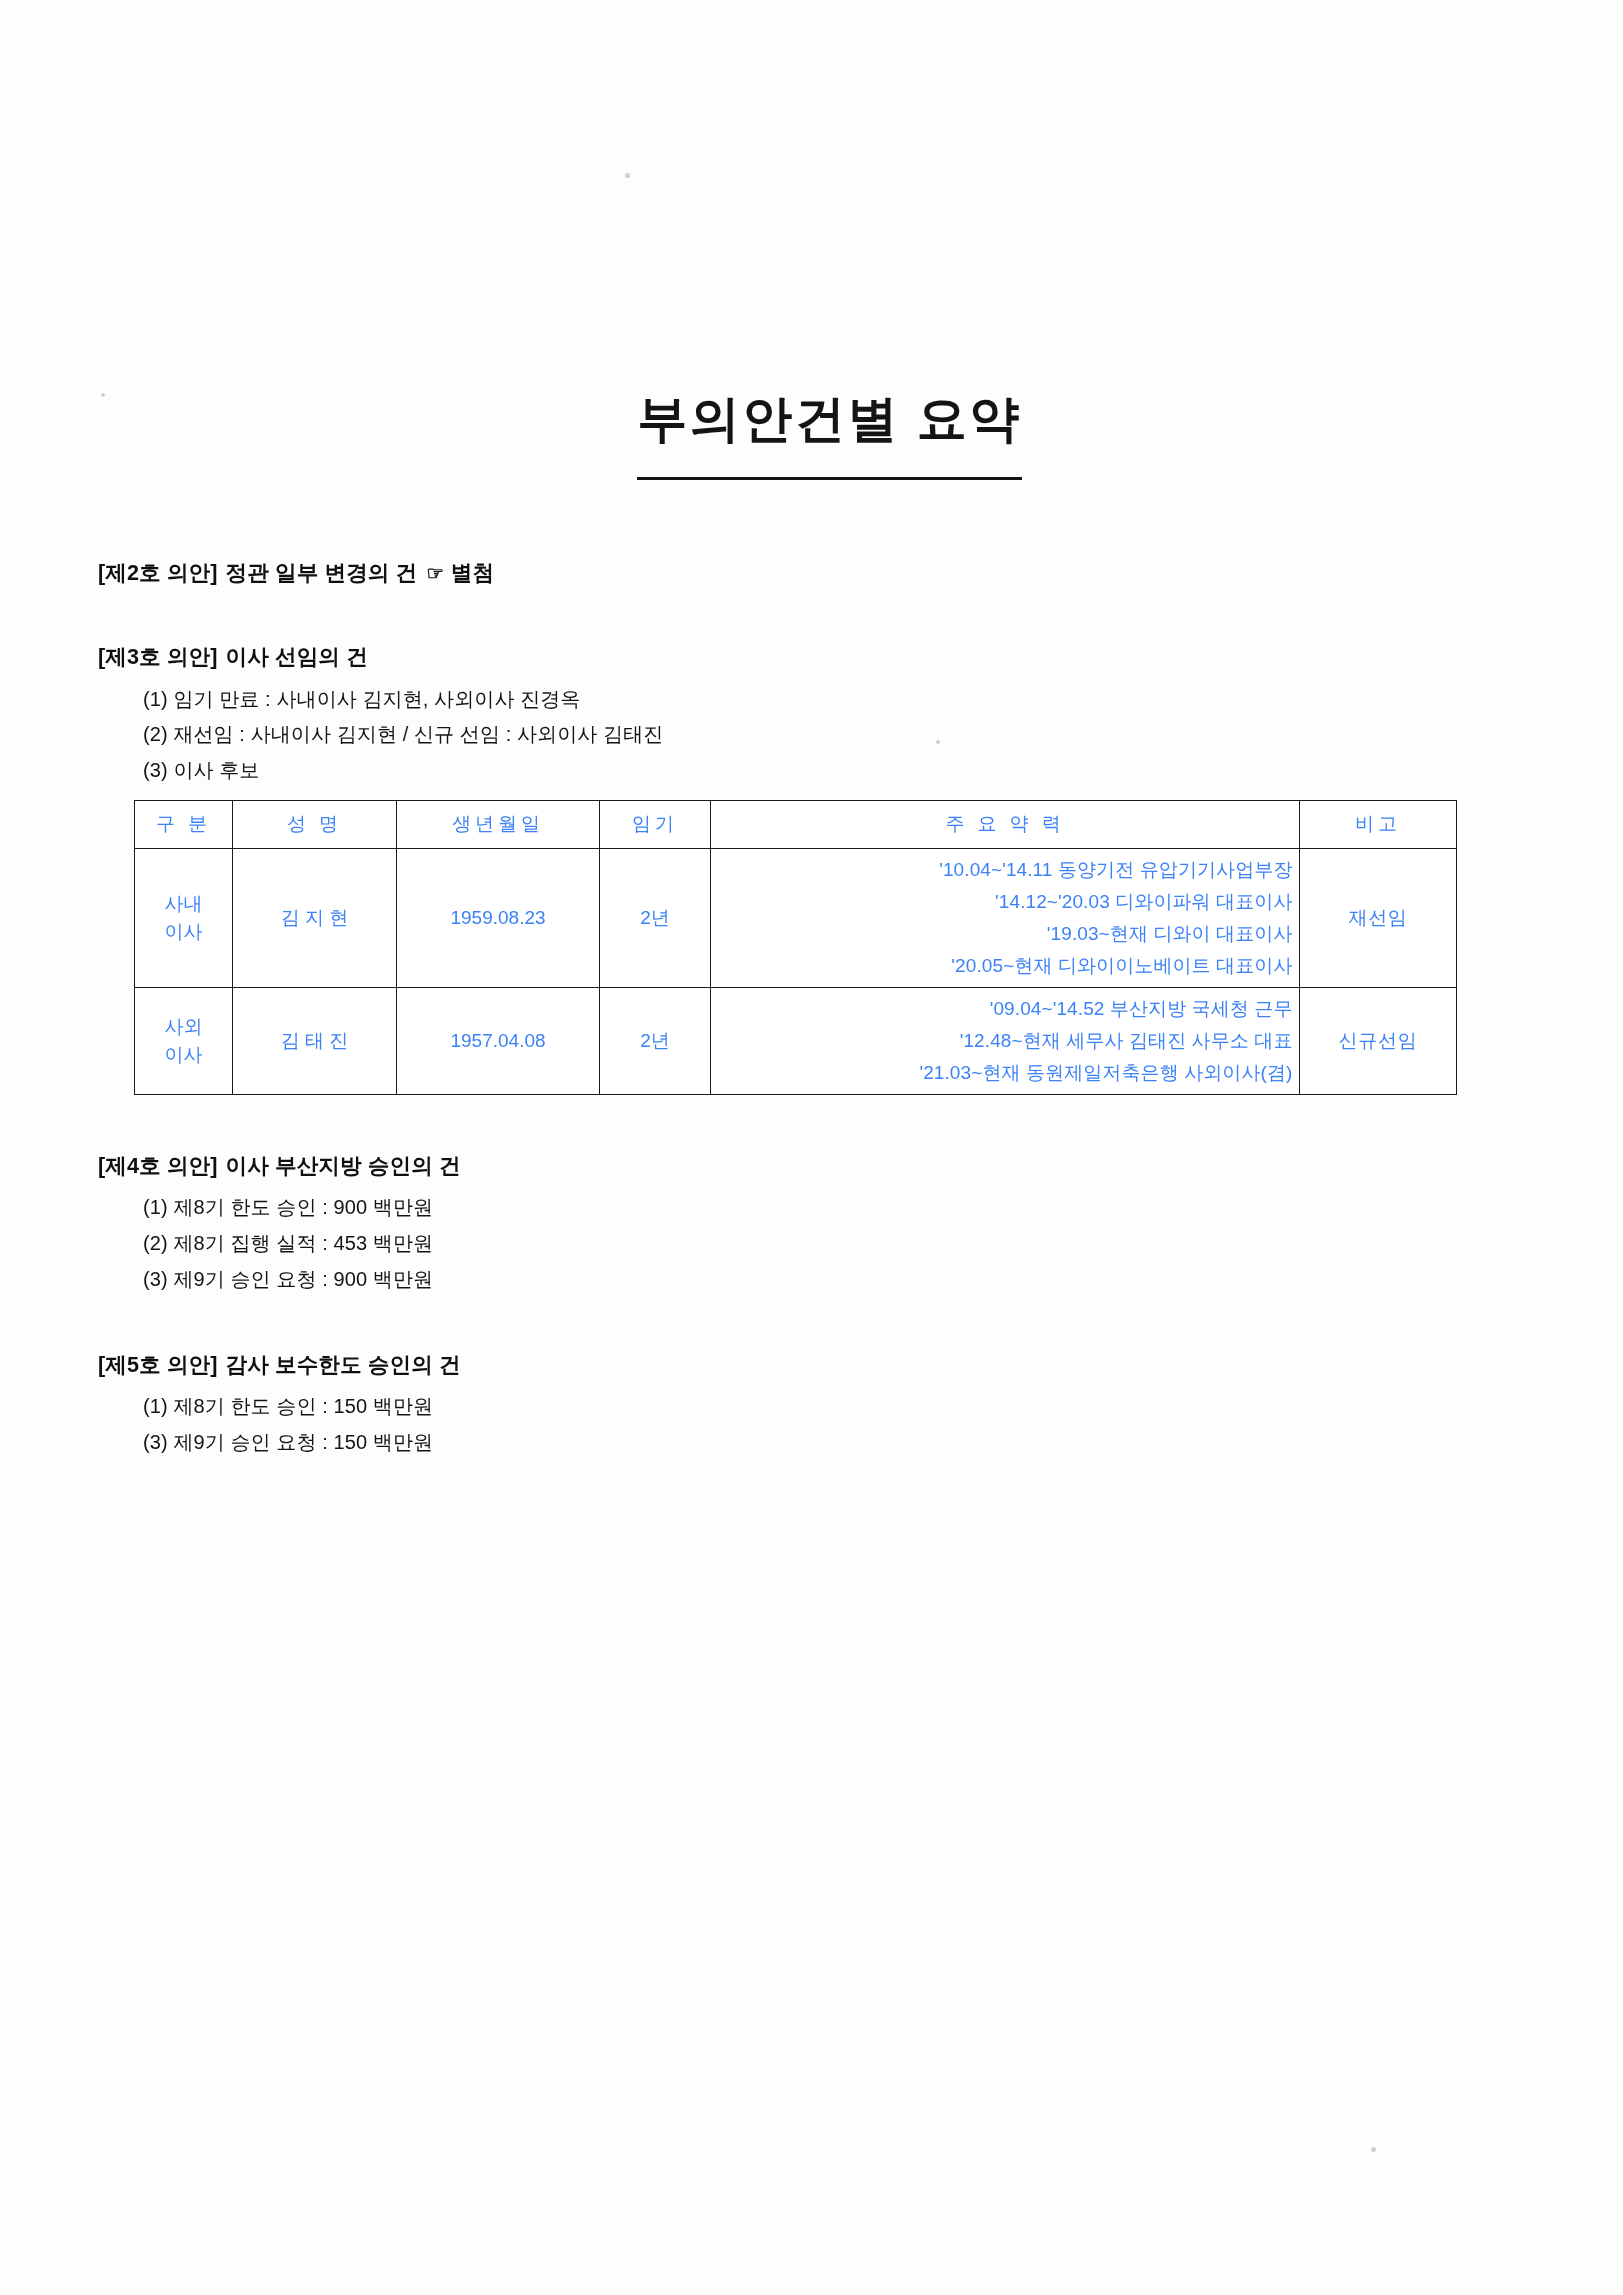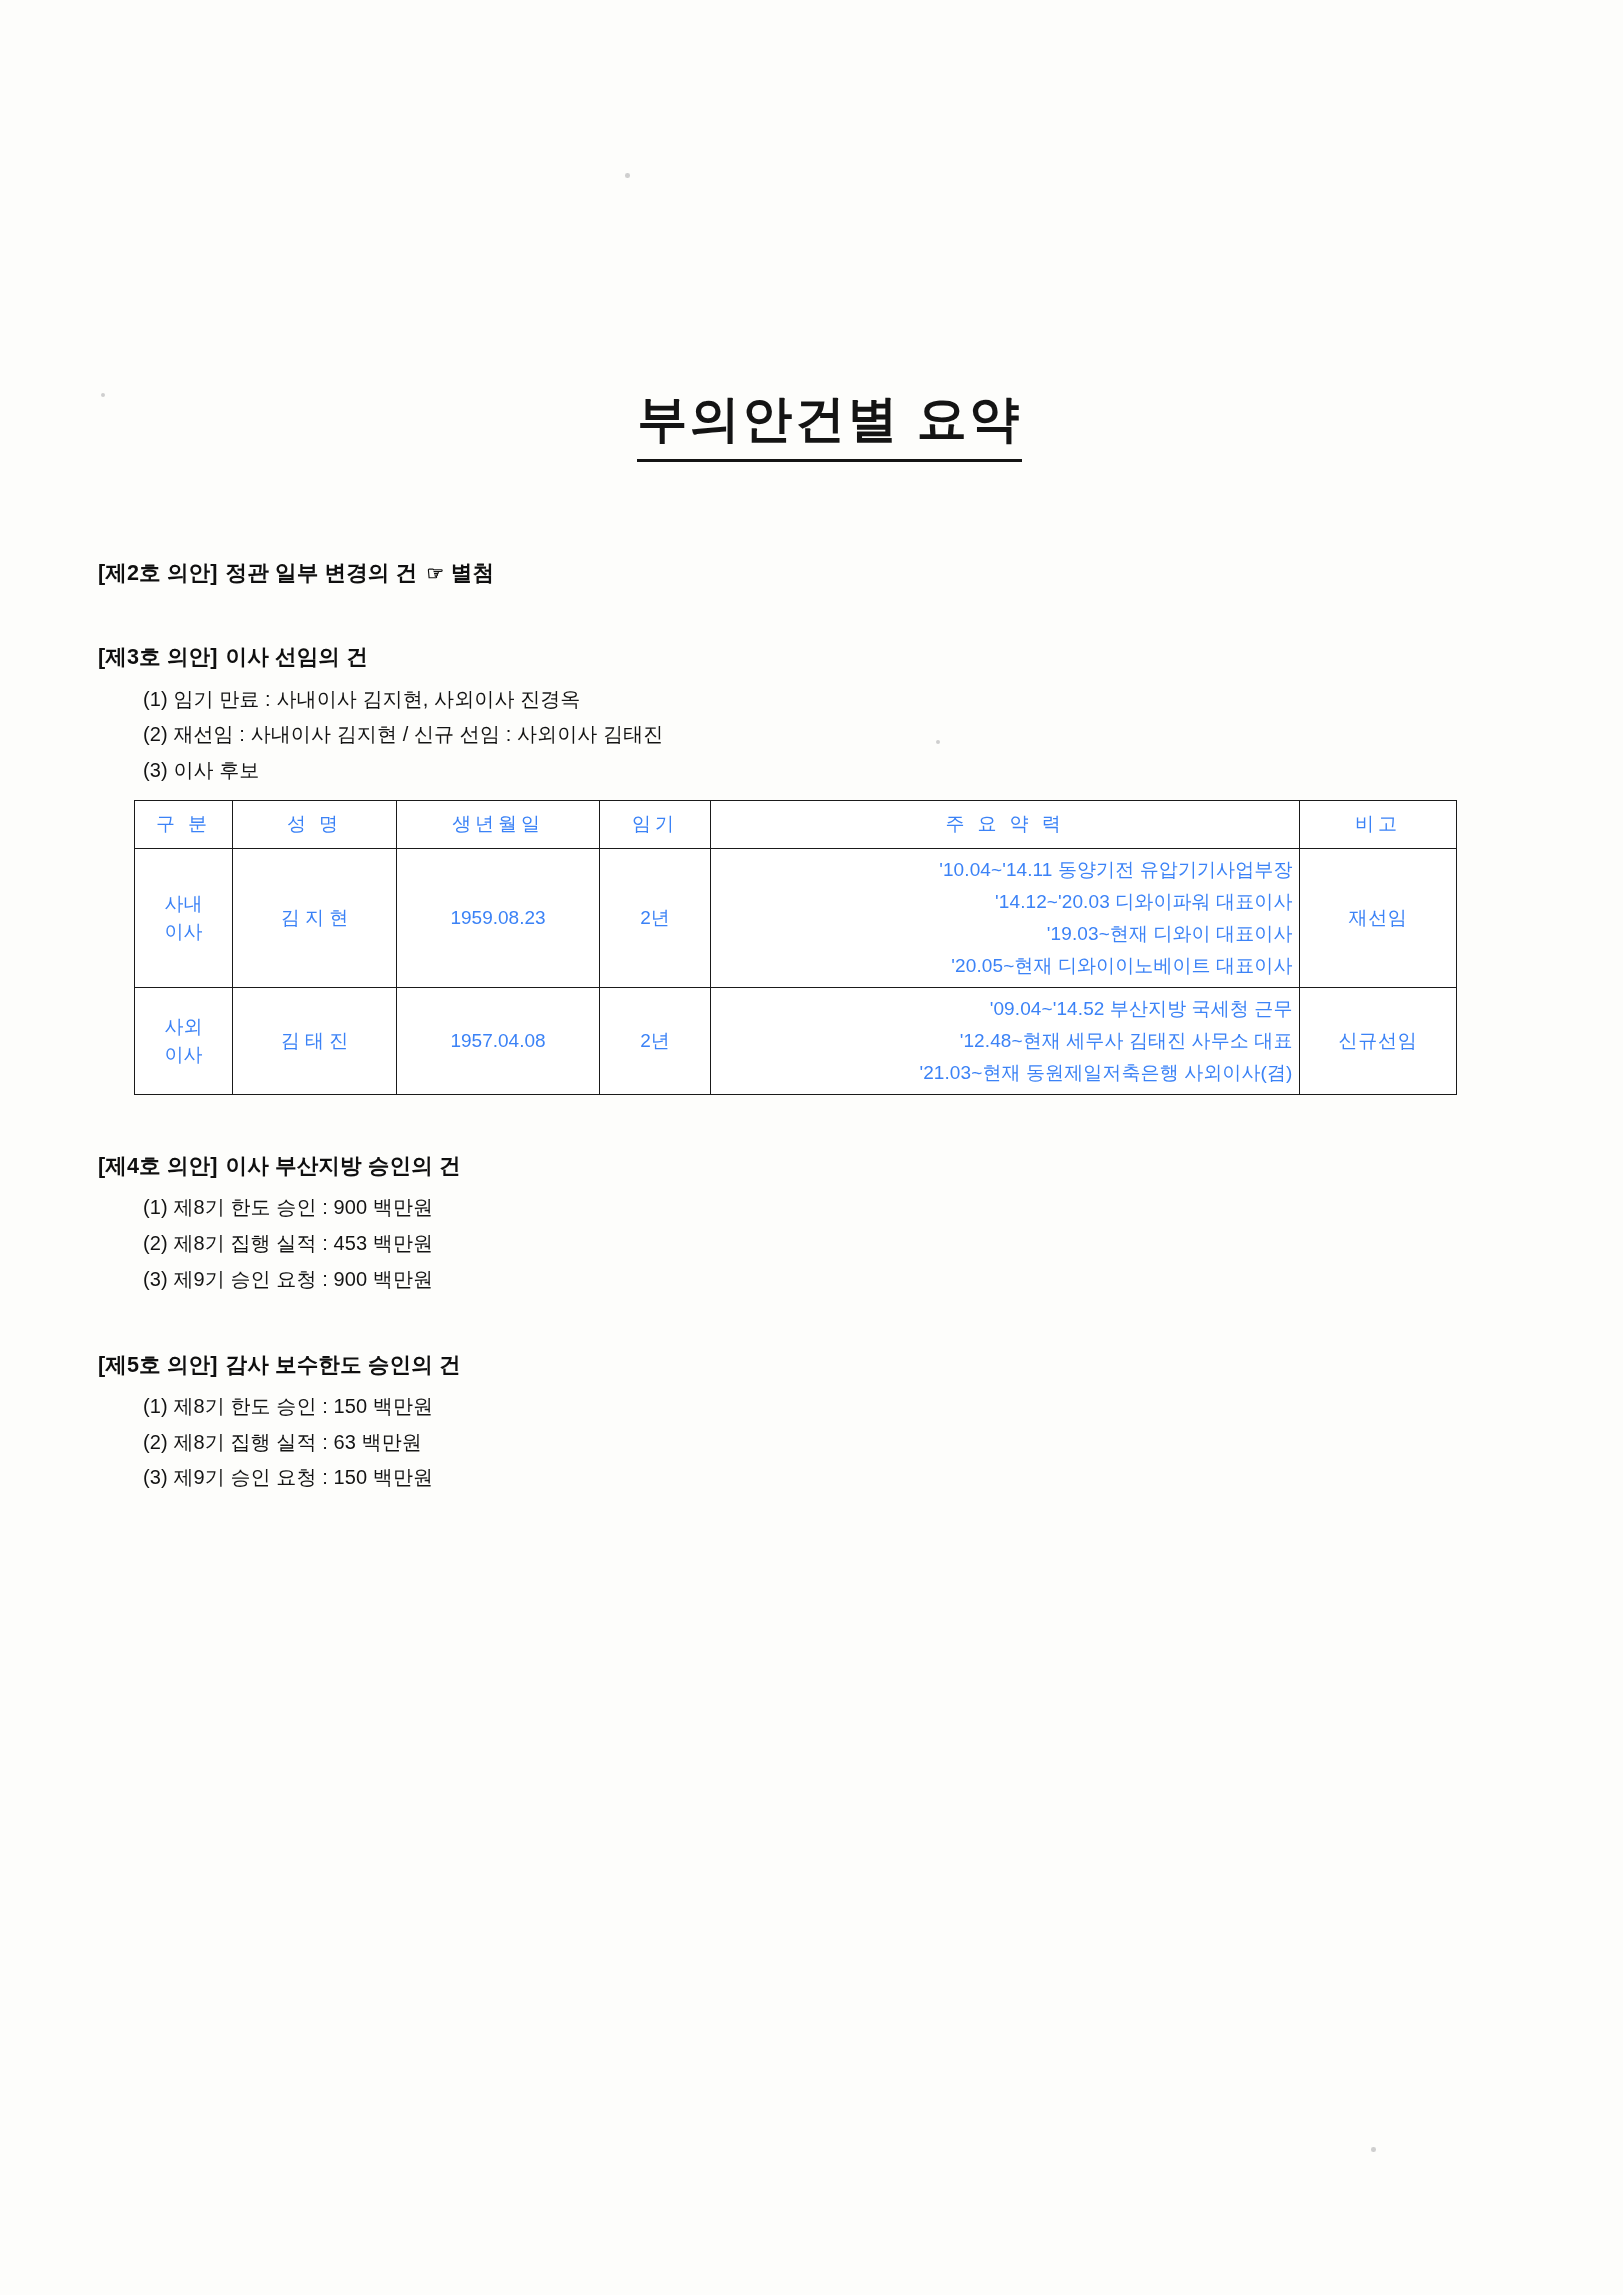--- a/index.html
+++ b/index.html
@@ -32,21 +32,21 @@
     left: 0;
     width: 1623px;
     text-align: center;
     font-size: 50px;
     font-weight: bold;
     letter-spacing: 2.6px;
     color: #141414;
   }
   .doc-title span {
     border-bottom: 3.3px solid #141414;
-    padding-bottom: 6px;
+    padding-bottom: 24px;
     display: inline-block;
     margin-left: 36px;
   }
   .content {
     position: absolute;
     left: 98px;
     top: 517px;
     width: 1427px;
   }
   .agenda {
@@ -232,20 +232,19 @@
     </div>
 
     <div class="gap-md"></div>
 
     <div class="agenda">
       <div class="agenda-head">
         <span class="bracket">[제5호 의안]</span><span>감사 보수한도 승인의 건</span>
       </div>
       <ul class="sub-list">
         <li>(1) 제8기 한도 승인 : 150 백만원</li>
-        <li>(2) 제8기 집행 실적 : 63 백만원</li>
         <li>(3) 제9기 승인 요청 : 150 백만원</li>
       </ul>
     </div>
 
   </div>
 </div>
 
 
 </body></html>

